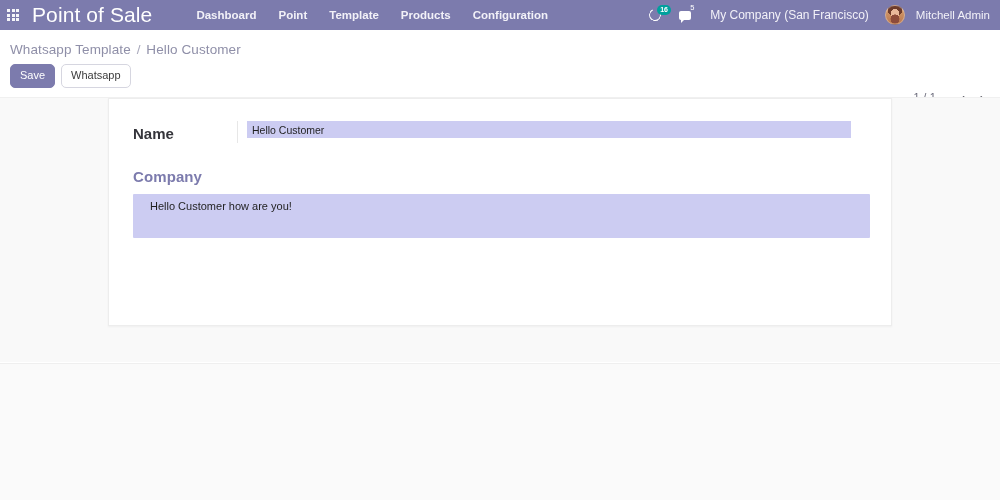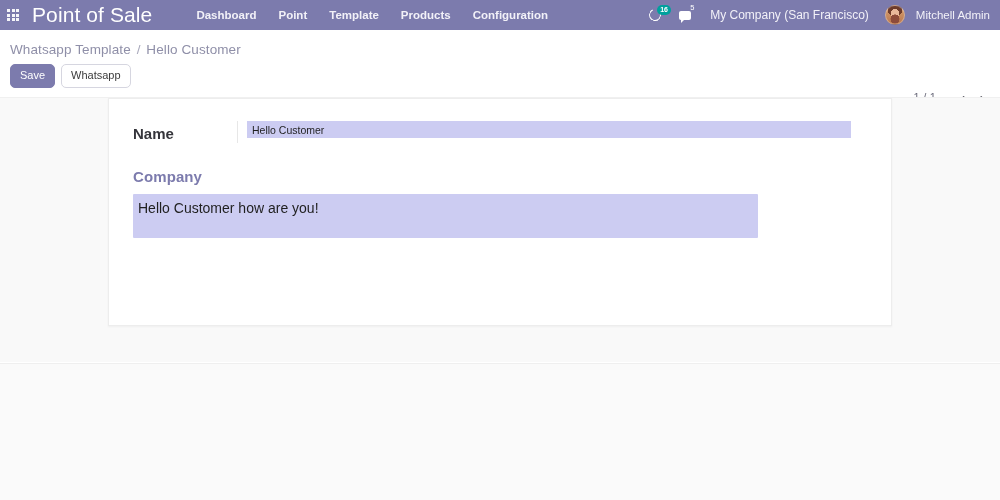--- a/index.html
+++ b/index.html
@@ -285,29 +285,29 @@
   }
   .section-title {
     font-size: 15px;
     font-weight: bold;
     color: #7c7bad;
     margin: 25px 0 0 0;
     letter-spacing: .1px;
   }
   .message-area {
     margin-top: 9px;
-    width: 625px;
+    width: 737px;
     height: 44px;
     background: #ccccf2;
     border: none;
     outline: none;
     resize: none;
-    font-size: 14px;
+    font-size: 11px;
     color: #1f1f1f;
-    padding: 5px 0 0 5px;
+    padding: 5px 0 0 17px;
     font-family: "Liberation Sans", sans-serif;
     box-sizing: border-box;
     line-height: 1.3;
     border-radius: 1px;
   }
   .page-footer {
     position: absolute;
     left: 0;
     top: 265px;
     width: 1000px;

